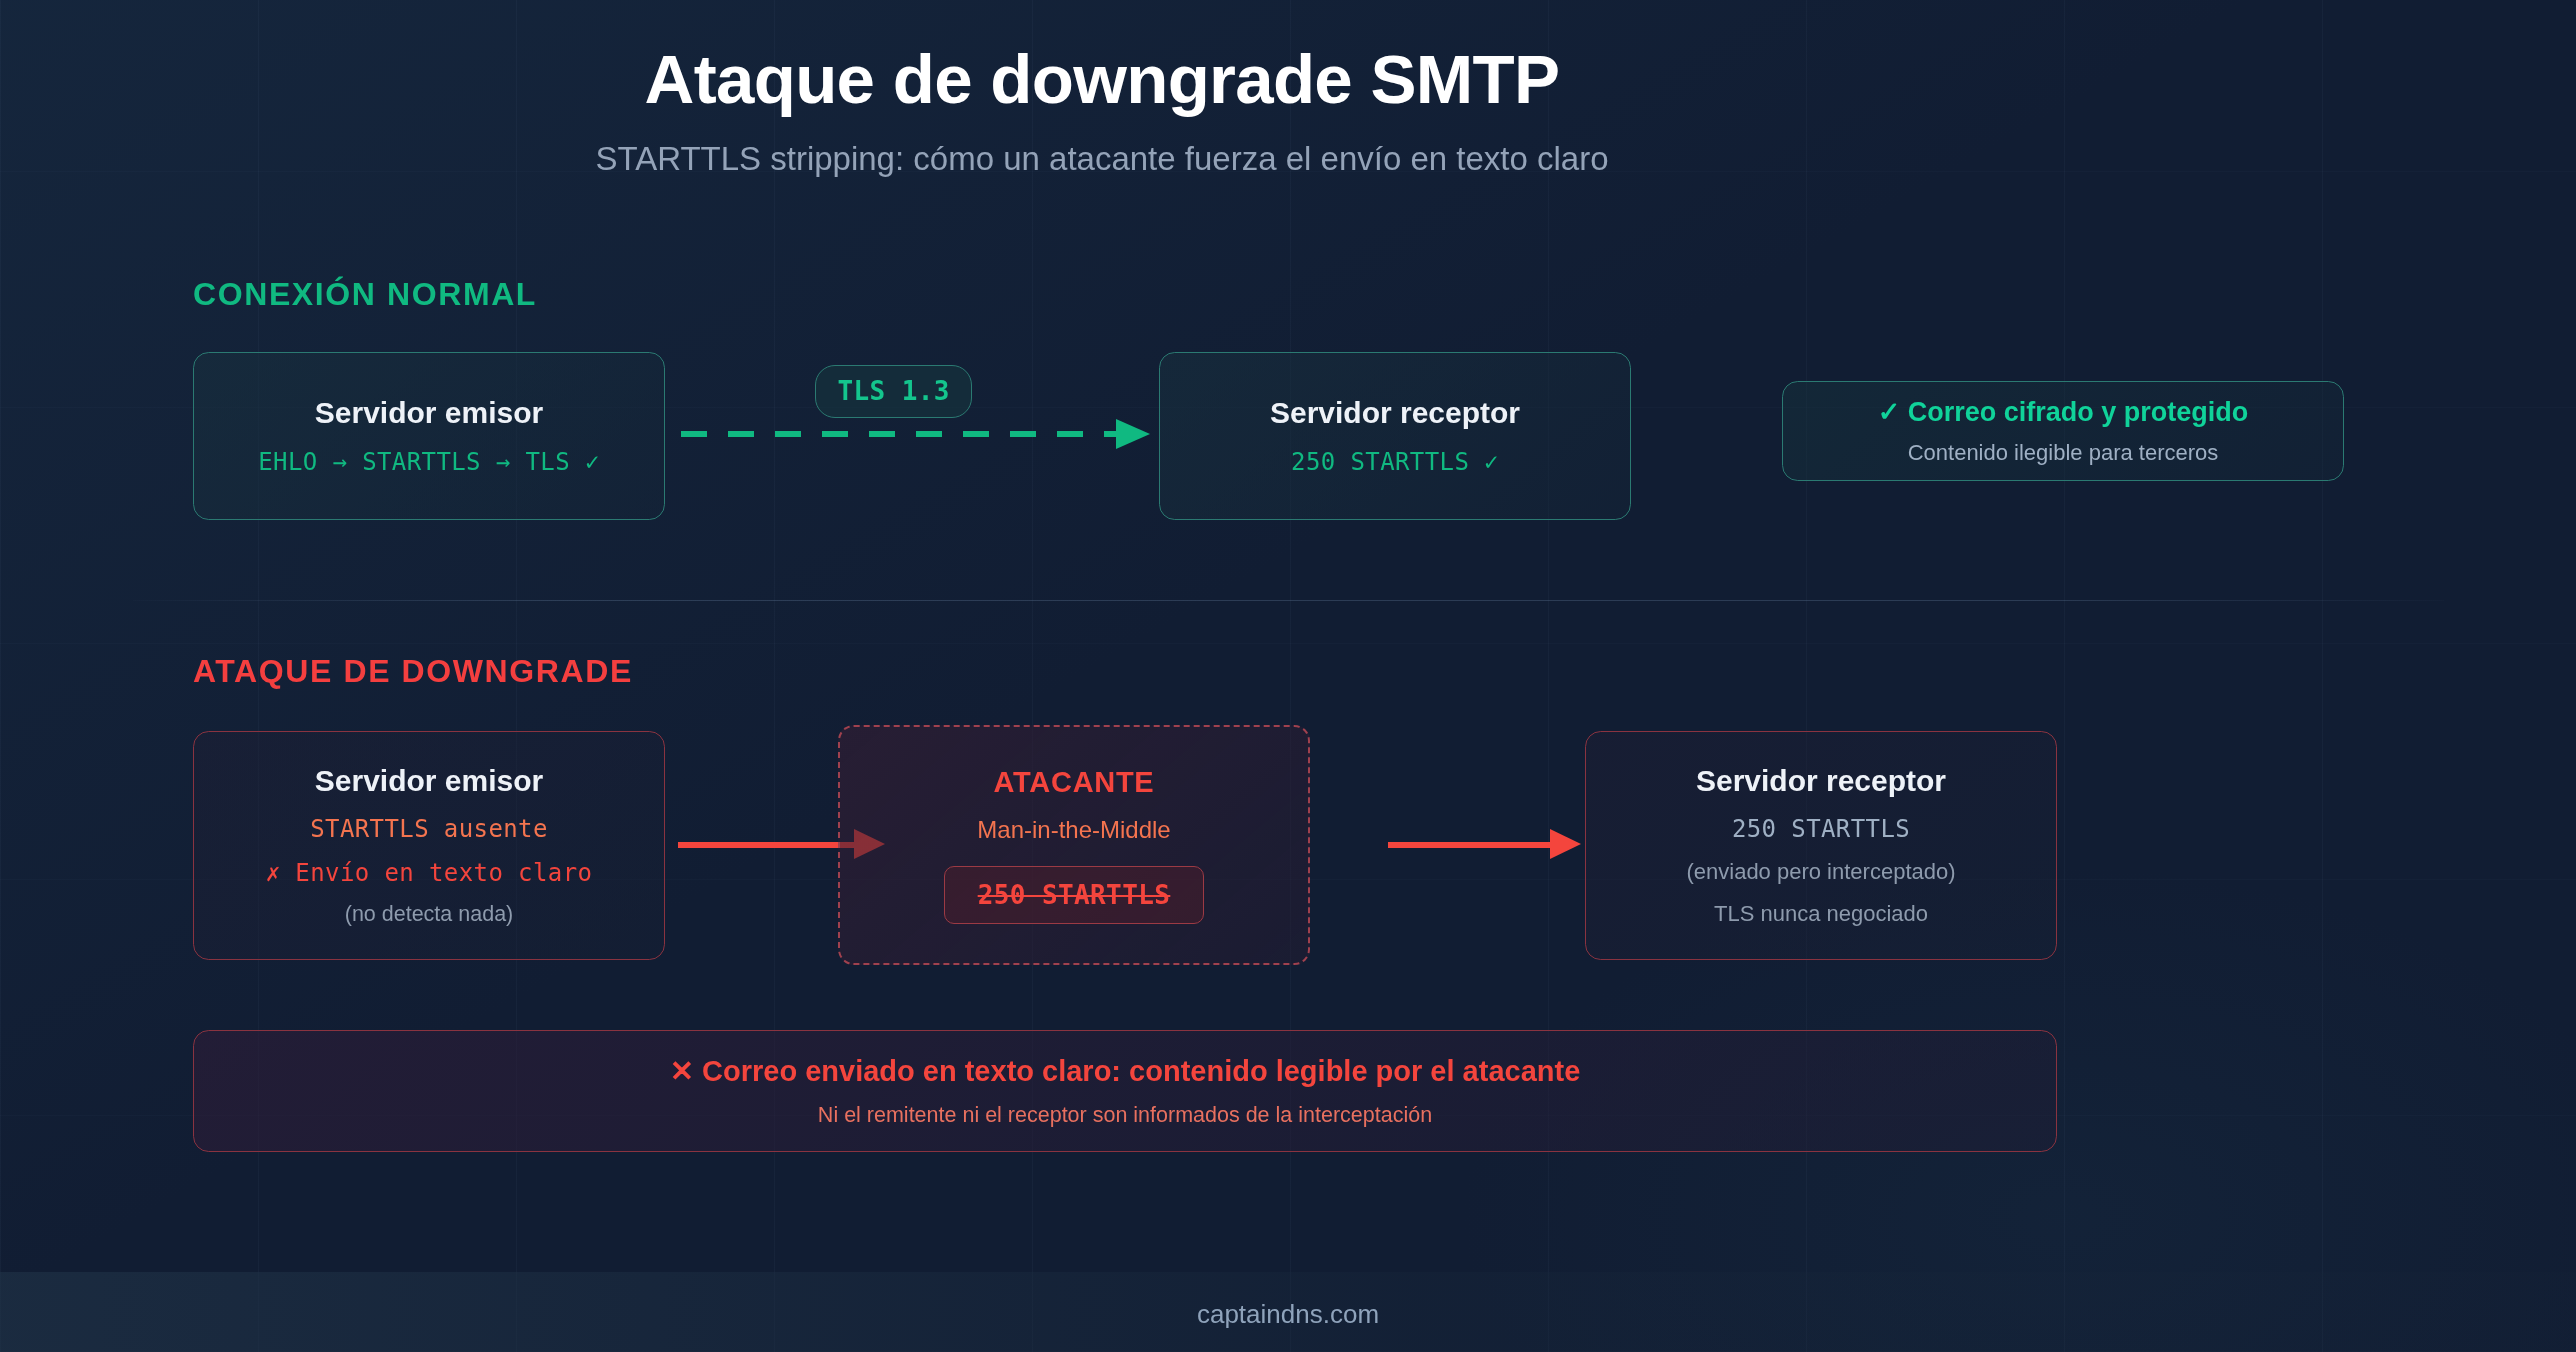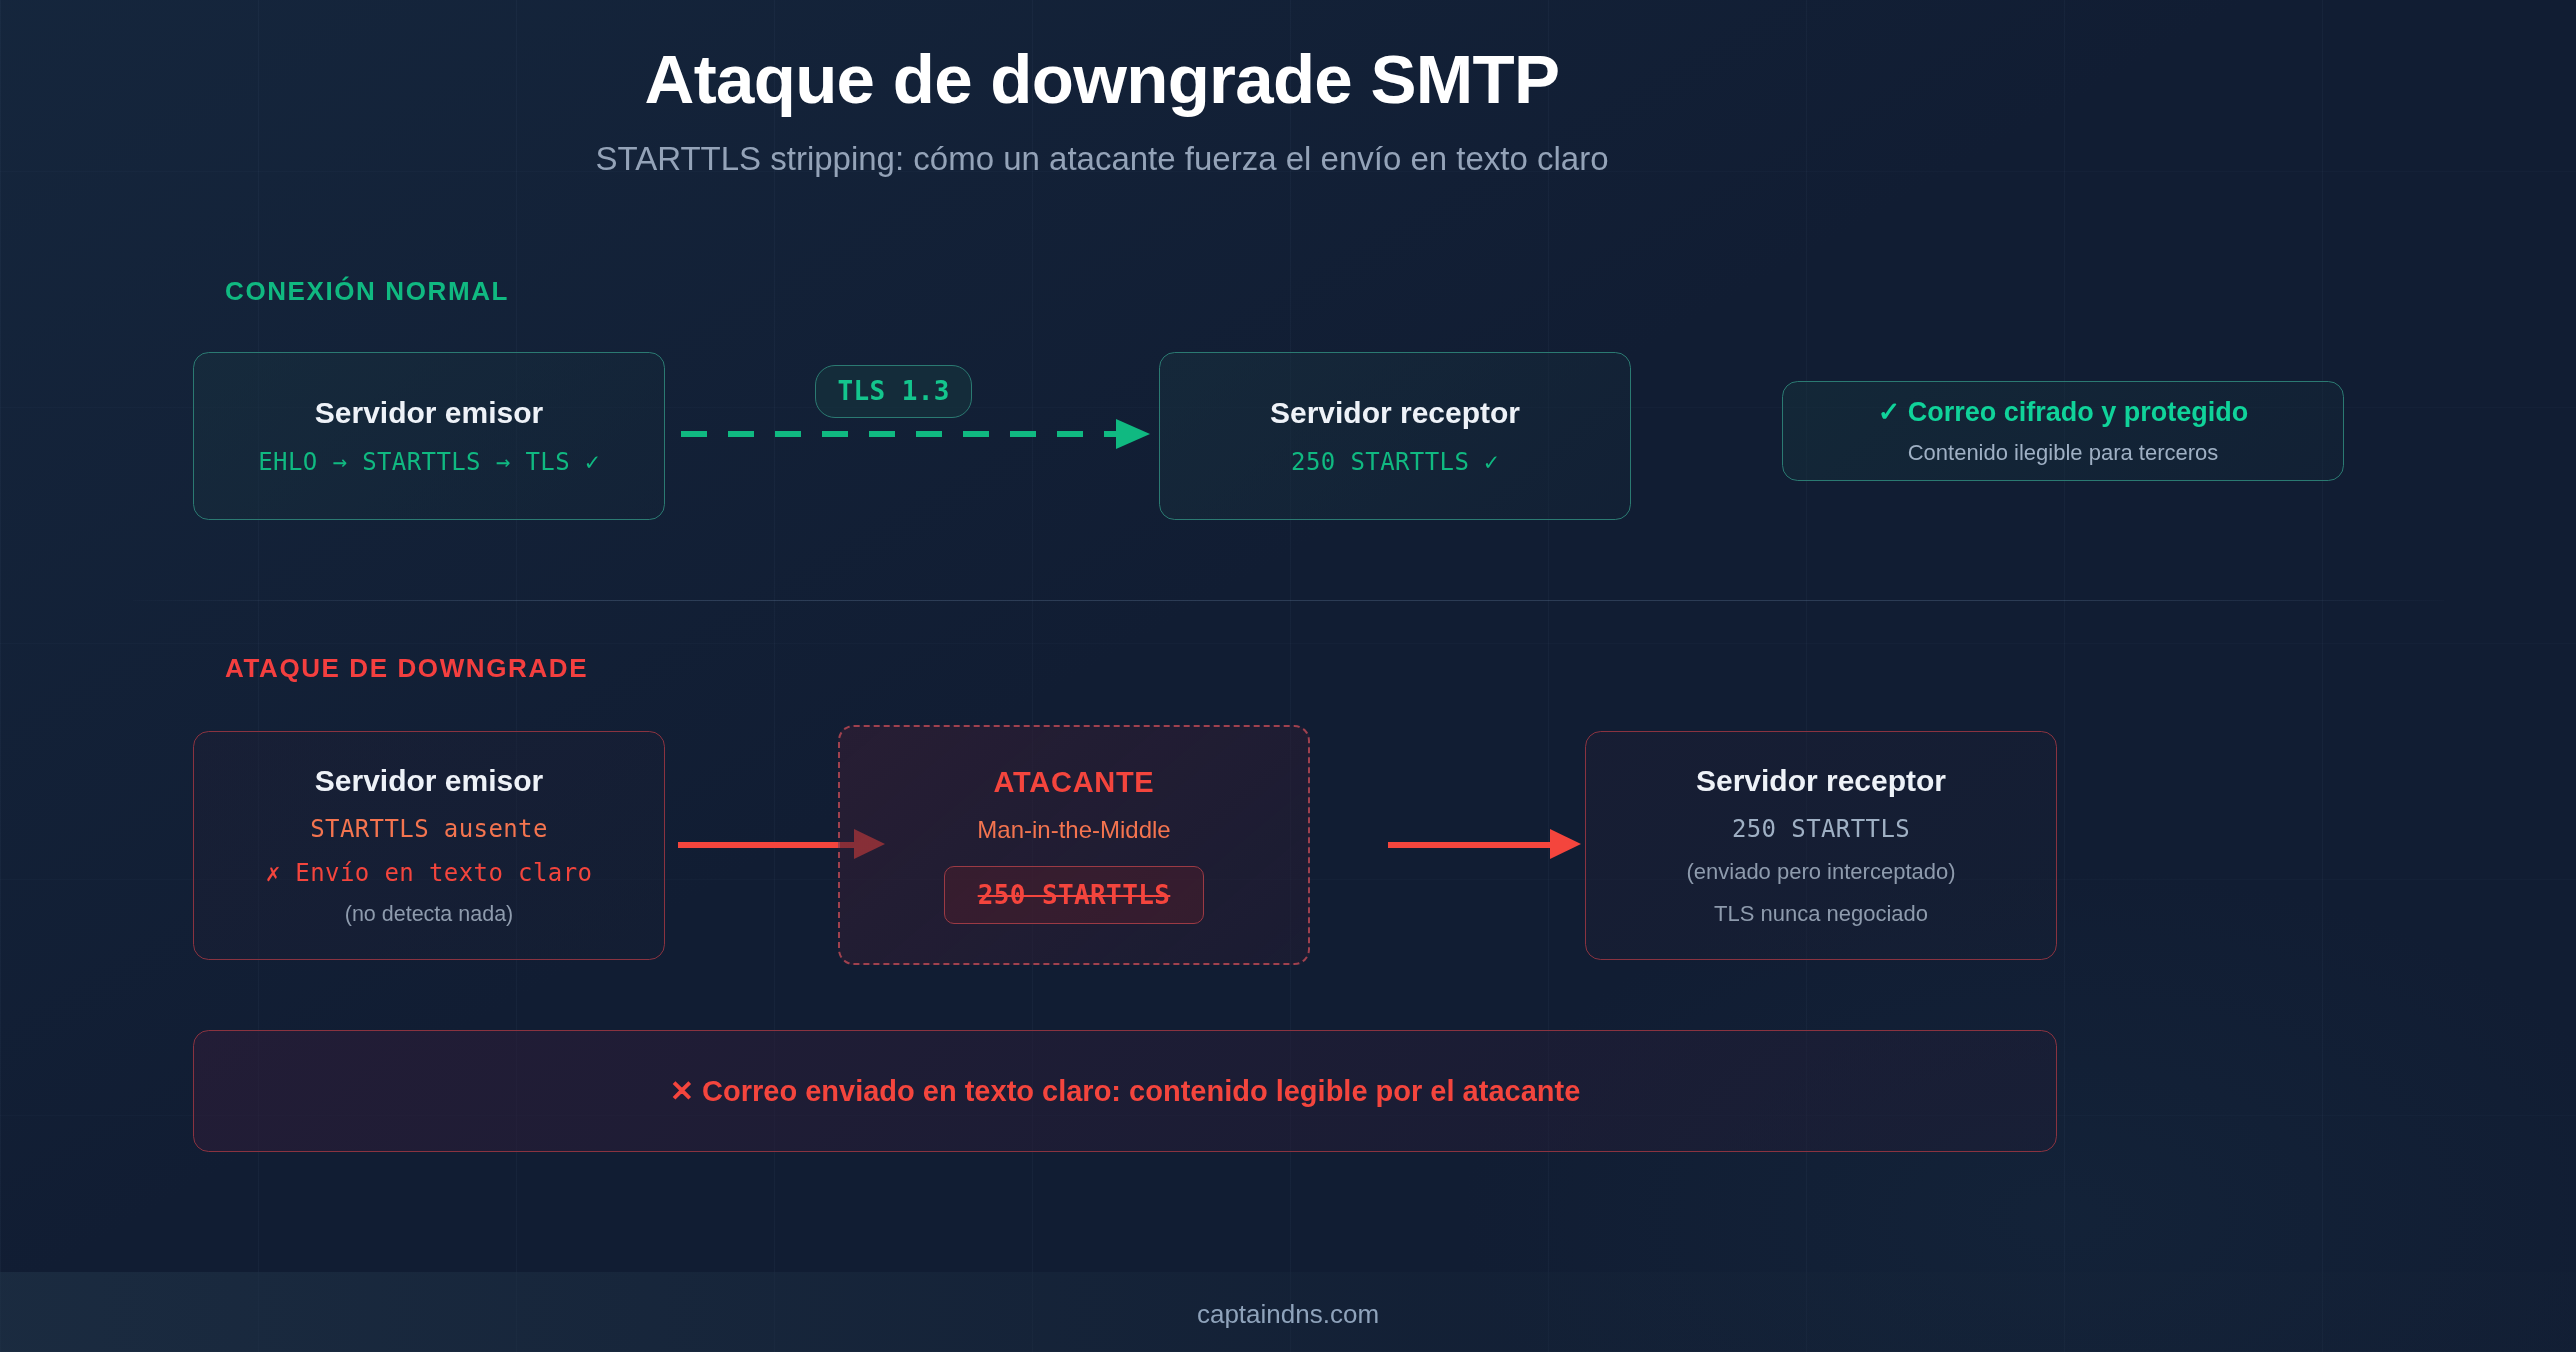--- a/index.html
+++ b/index.html
@@ -38,21 +38,21 @@
     letter-spacing:-0.7px; line-height:1.05;
   }
   #subtitle {
     margin-top:24px;
     font-size:33px; color:#94a3b8; font-weight:normal;
   }
 
   
   .section-label {
     position:absolute;
-    font-size:26px; font-weight:bold; letter-spacing:1.6px;margin-left:32px;
+    font-size:32px; font-weight:bold; letter-spacing:1.6px;
   }
   #label-normal { top:276px; left:193px; color:#10b981; }
   #label-attack { top:653px; left:193px; color:#f43f3f; }
 
   
   #divider {
     position:absolute; top:600px; left:133px; width:2311px; height:1.4px;
     background:linear-gradient(90deg, rgba(120,150,190,0.02), rgba(140,170,205,0.22) 18%, rgba(140,170,205,0.22) 82%, rgba(120,150,190,0.02));
   }
 
@@ -266,19 +266,20 @@
 
   <div id="node-receiver-bad" class="node node-bad">
     <div class="node-title">Servidor receptor</div>
     <div class="line-1 mono">250 STARTTLS</div>
     <div class="line-2">(enviado pero interceptado)</div>
     <div class="line-3">TLS nunca negociado</div>
   </div>
 
   <div id="alert-red" class="banner">
     <div class="bn-main">✕ Correo enviado en texto claro: contenido legible por el atacante</div>
+    <div class="bn-sub">Ni el remitente ni el receptor son informados de la interceptación</div>
   </div>
 
 
   <div id="footer-band"></div>
   <div id="footer-text">captaindns.com</div>
 </div>
 
 
 </body></html>

